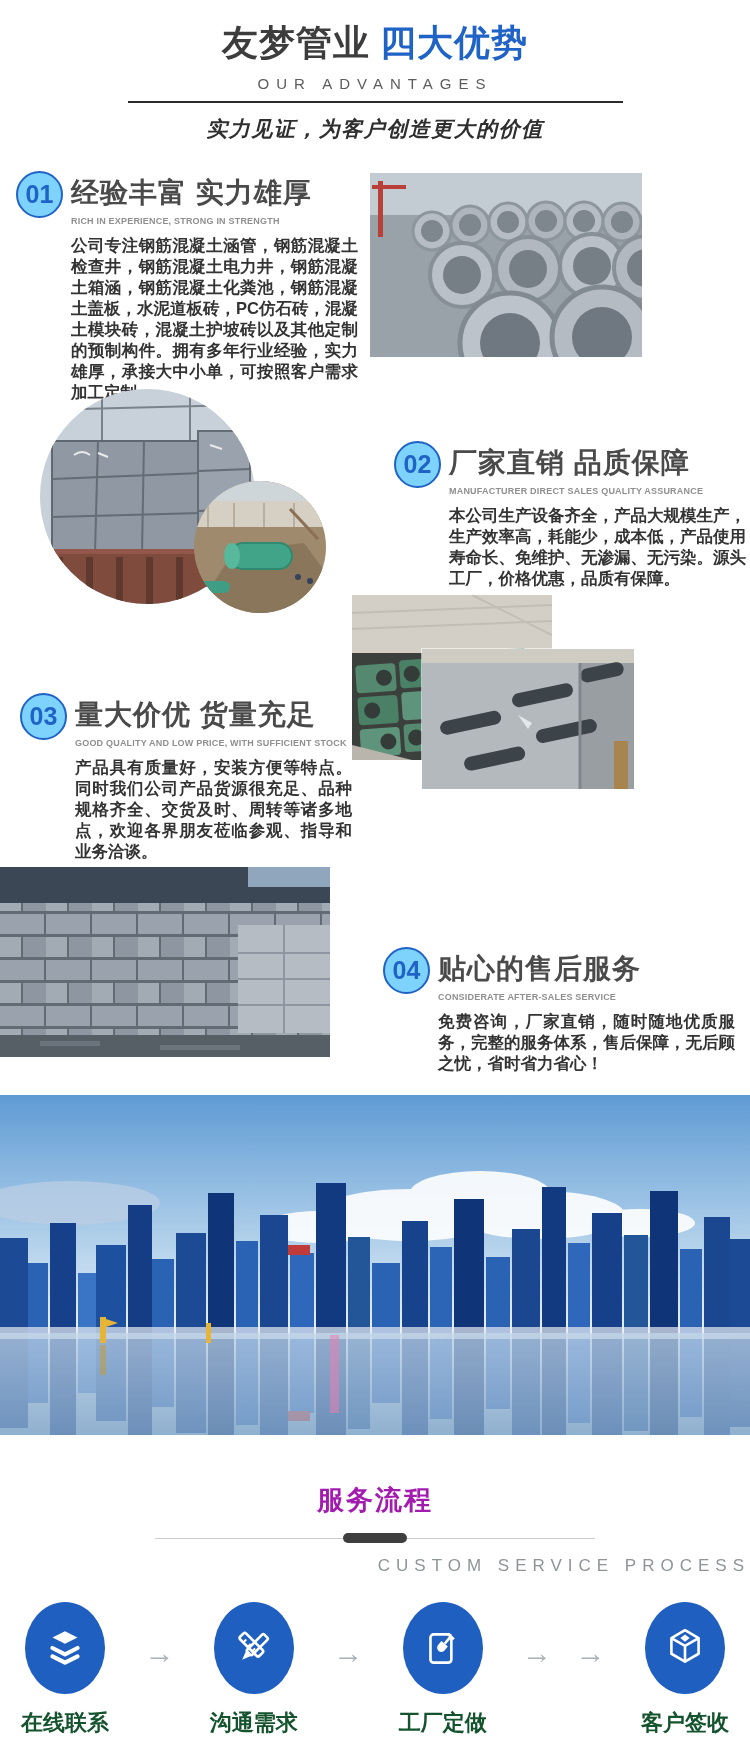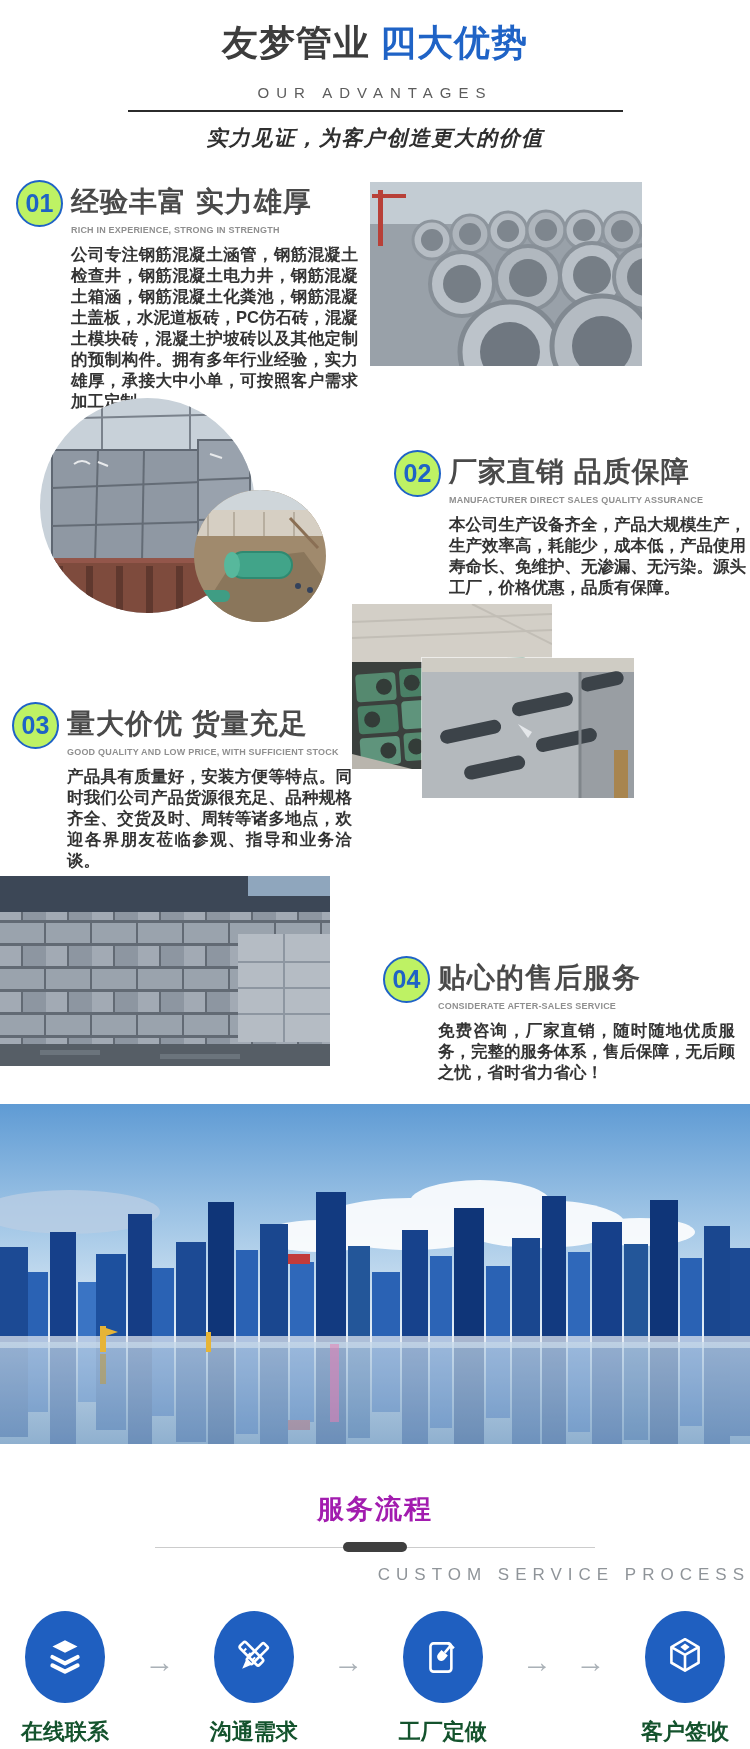--- a/index.html
+++ b/index.html
@@ -3,45 +3,45 @@
 <meta charset="utf-8">
 <style>
   html,body{margin:0;padding:0;background:#fff;}
   body{font-family:"Liberation Sans","DejaVu Sans",sans-serif;}
   .page{width:750px;margin:0 auto;background:#fff;overflow:hidden;position:relative;}
 
   
   .hd{padding-top:22px;text-align:center;}
   .hd-title{font-size:36px;font-weight:bold;color:#3d3d3d;letter-spacing:1px;line-height:1.15;}
   .hd-title .accent{color:#1f63c6;margin-left:10px;}
-  .hd-sub{margin-top:21px;font-size:15px;letter-spacing:7px;color:#5c5c5c;}
+  .hd-sub{margin-top:12px;font-size:15px;letter-spacing:7px;color:#5c5c5c;}
   .hd-line{width:495px;height:2px;background:#2b2b2b;margin:9px auto 0;}
   .hd-tagline{margin-top:12px;font-size:21px;font-weight:bold;color:#2f2f2f;letter-spacing:1.5px;font-style:italic;}
 
   
   .badge{width:43px;height:43px;border:2.5px solid #1f63c6;border-radius:50%;color:#1f63c6;
-         font-size:25px;font-weight:bold;display:flex;align-items:center;justify-content:center;flex:none;background:#bef264;}
+         font-size:25px;font-weight:bold;display:flex;align-items:center;justify-content:center;flex:none;background:#7dd3fc;}
   .adv-head{display:flex;gap:8px;}
   .head-txt{padding-top:3px;flex:1;}
   .adv-title{font-size:28px;font-weight:bold;color:#4a4a4a;letter-spacing:1px;}
   .adv-sub{margin-top:4px;font-size:9px;font-weight:bold;color:#8f8f8f;letter-spacing:.2px;}
   .adv-body{margin:9px 0 0;font-size:16.5px;font-weight:600;color:#333;line-height:21px;text-align:justify;}
 
   .sec1{margin-top:28px;display:flex;height:226px;}
   .sec1 .txt{width:342px;margin-left:16px;}
   .sec1 .media{width:272px;height:184px;margin-left:12px;margin-top:2px;}
 
   .sec2{height:226px;margin-top:-8px;position:relative;}
   .sec2 .media{position:absolute;left:36px;top:0;width:300px;height:226px;}
   .c-big{position:absolute;left:4px;top:0;width:215px;height:215px;border-radius:50%;overflow:hidden;}
   .c-small{position:absolute;left:158px;top:92px;width:132px;height:132px;border-radius:50%;overflow:hidden;}
   .sec2 .txtwrap{position:absolute;left:394px;top:52px;width:352px;}
 
   .sec3{height:272px;margin-top:-22px;display:flex;}
-  .sec3 .txt{width:352px;padding-left:12px;padding-top:100px;box-sizing:border-box;}
+  .sec3 .txt{width:352px;padding-left:20px;padding-top:100px;box-sizing:border-box;}
   .sec3 .media{position:relative;width:282px;height:272px;}
   .sec3 .m1{position:absolute;left:0;top:2px;width:200px;height:165px;}
   .sec3 .m2{position:absolute;left:70px;top:56px;width:212px;height:140px;box-shadow:0 0 0 1px rgba(255,255,255,.6);}
 
   .sec4{height:200px;margin-top:2px;position:relative;}
   .sec4 .media{position:absolute;left:0;top:0;width:330px;height:190px;}
   .sec4 .txtwrap{position:absolute;left:383px;top:80px;width:352px;}
 
   svg{display:block;}
 

